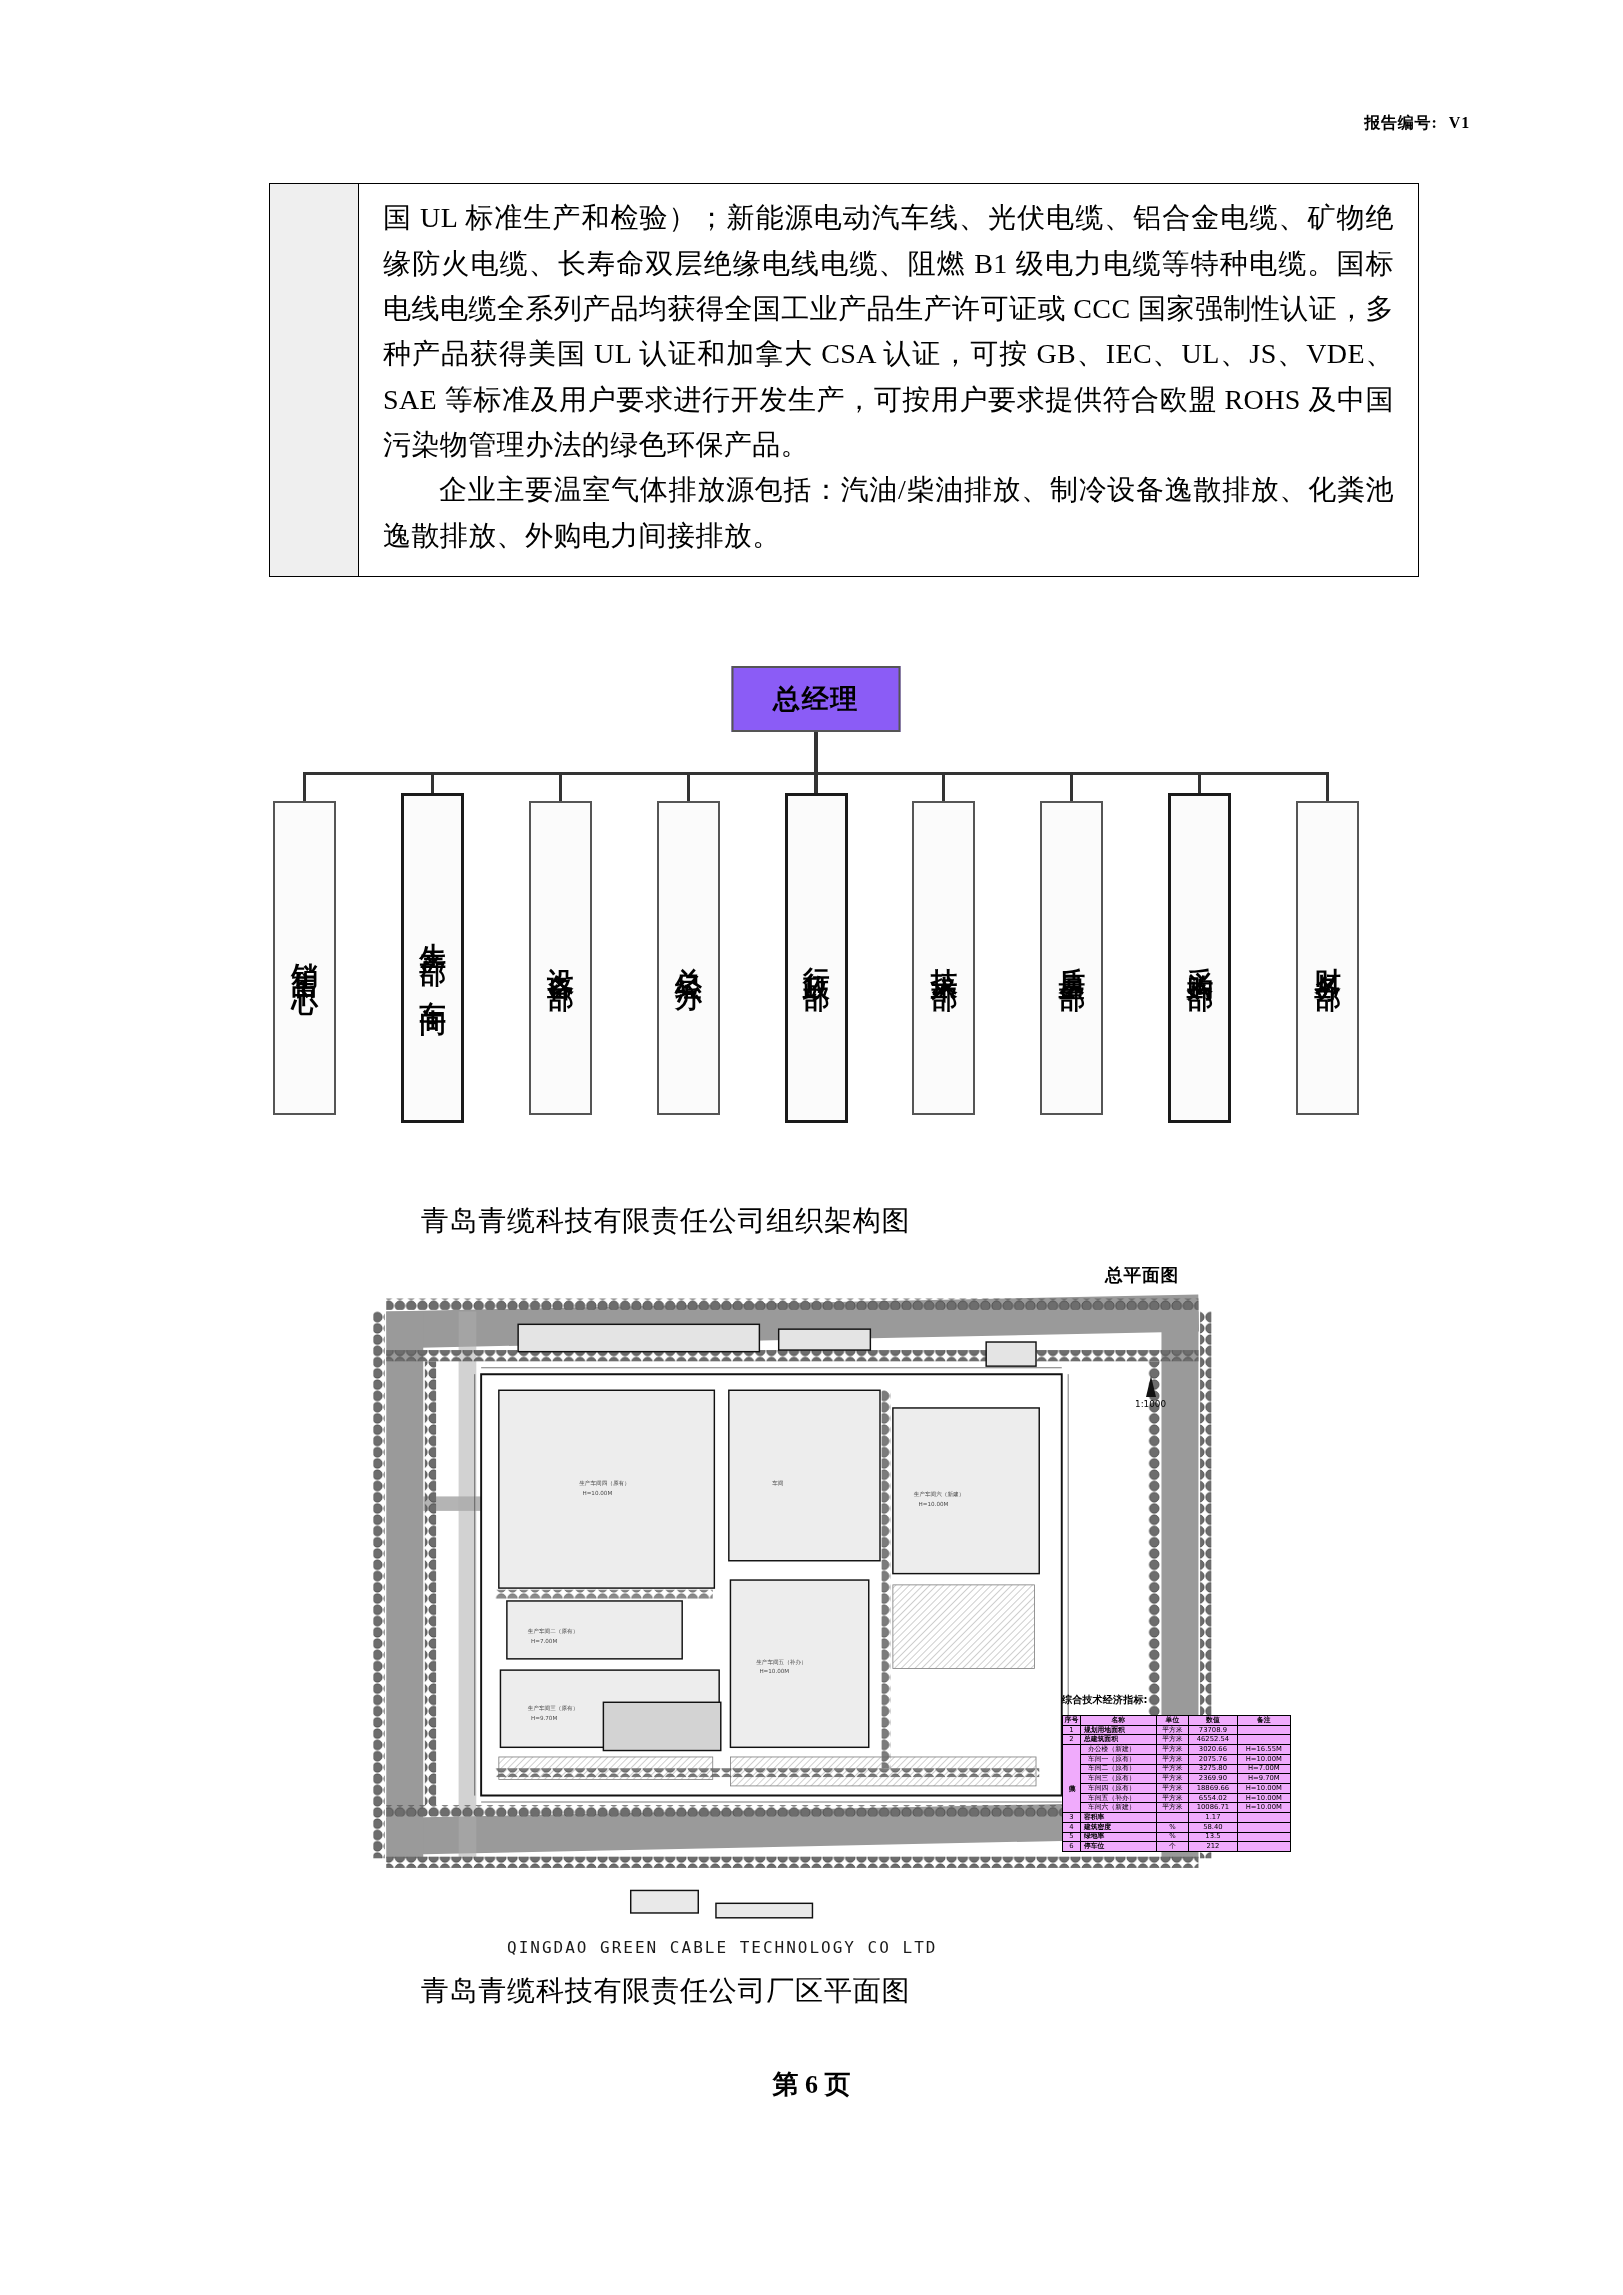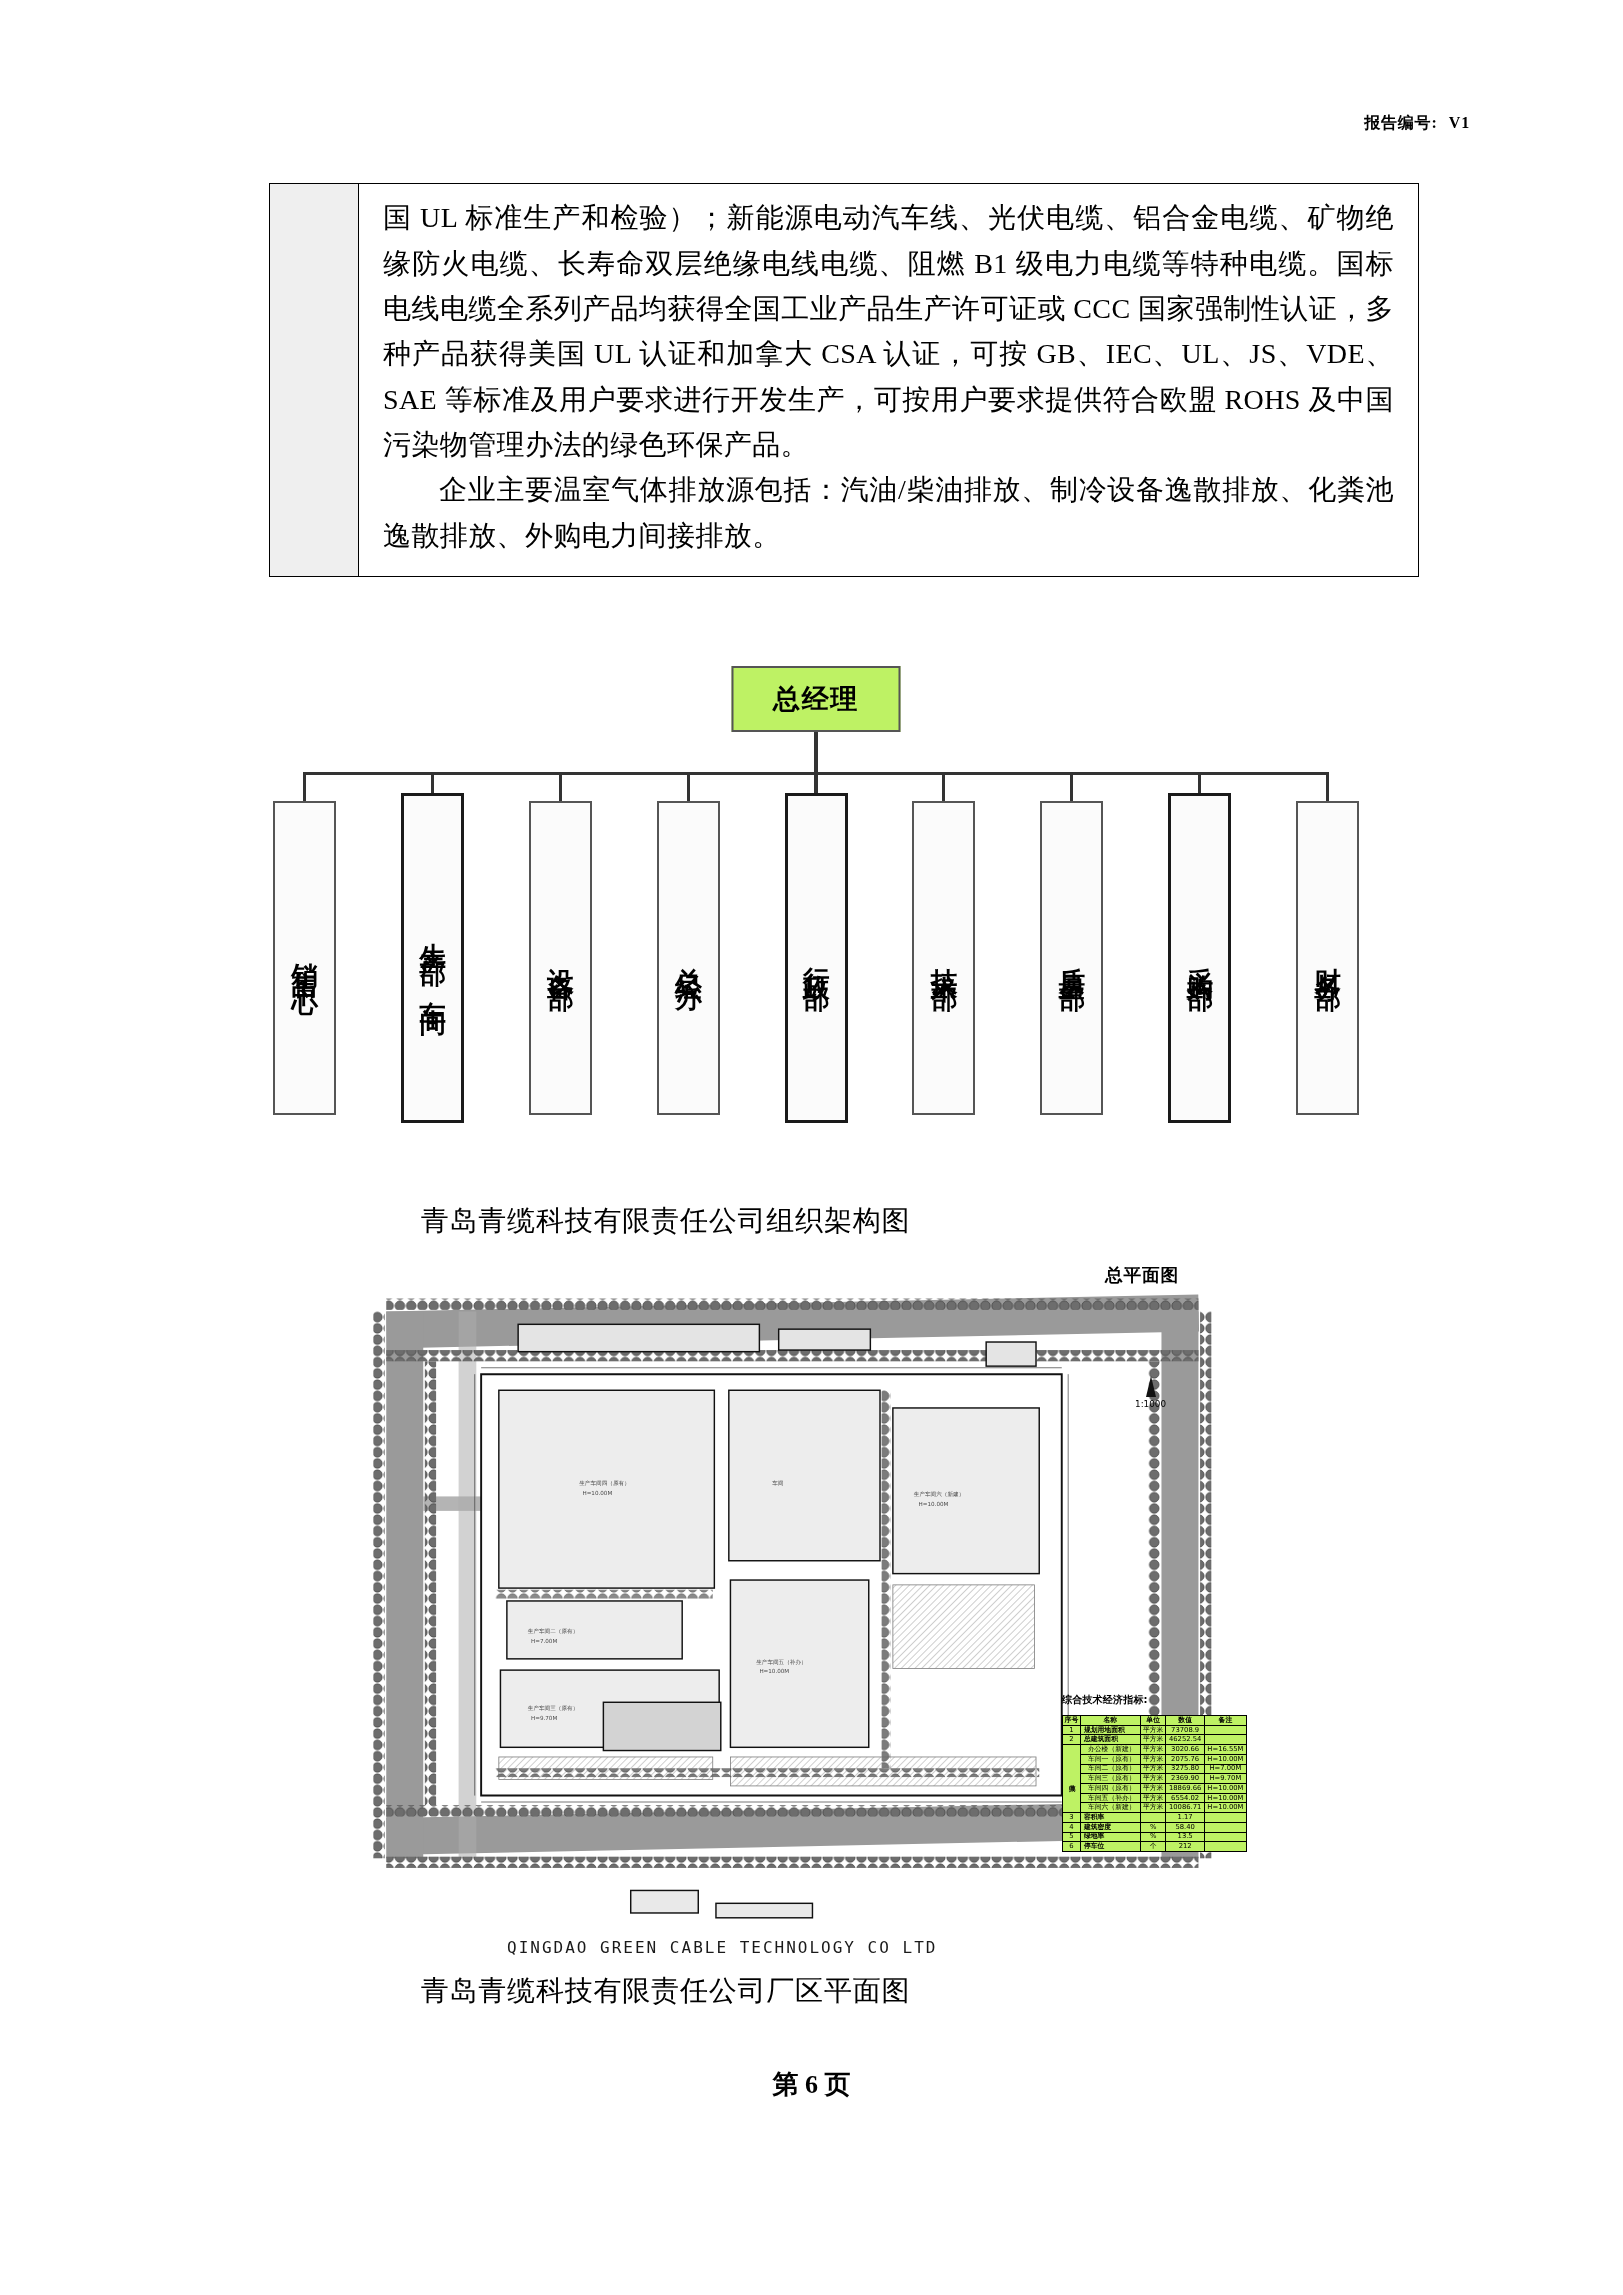--- a/index.html
+++ b/index.html
@@ -72,21 +72,21 @@
     height: 507px;
   }
   .org-root {
     position: absolute;
     left: 50%;
     top: 0;
     transform: translateX(-50%);
     width: 169px;
     height: 66px;
     border: 2.4px solid #555;
-    background: #bef264;
+    background: #8b5cf6;
     display: flex;
     align-items: center;
     justify-content: center;
     font-family: "DejaVu Sans", "Liberation Sans", sans-serif;
     font-size: 27px;
     font-weight: bold;
     letter-spacing: 1.6px;
     box-sizing: border-box;
   }
   .org-stem {
@@ -207,22 +207,22 @@
   }
   .indicator-title {
     font-family: "DejaVu Sans", "Liberation Sans", sans-serif;
     font-size: 10px;
     font-weight: bold;
     margin-bottom: 8px;
     letter-spacing: 0.2px;
   }
   table.indicator {
     border-collapse: collapse;
-    width: 185px;
-    background: #bef264;
+    width: 229px;
+    background: #f0abfc;
     font-family: "DejaVu Sans", "Liberation Sans", sans-serif;
     font-size: 6.8px;
     line-height: 1.05;
   }
   table.indicator th,
   table.indicator td {
     border: 0.8px solid #000;
     padding: 0.8px 1.6px;
     white-space: nowrap;
     overflow: hidden;

